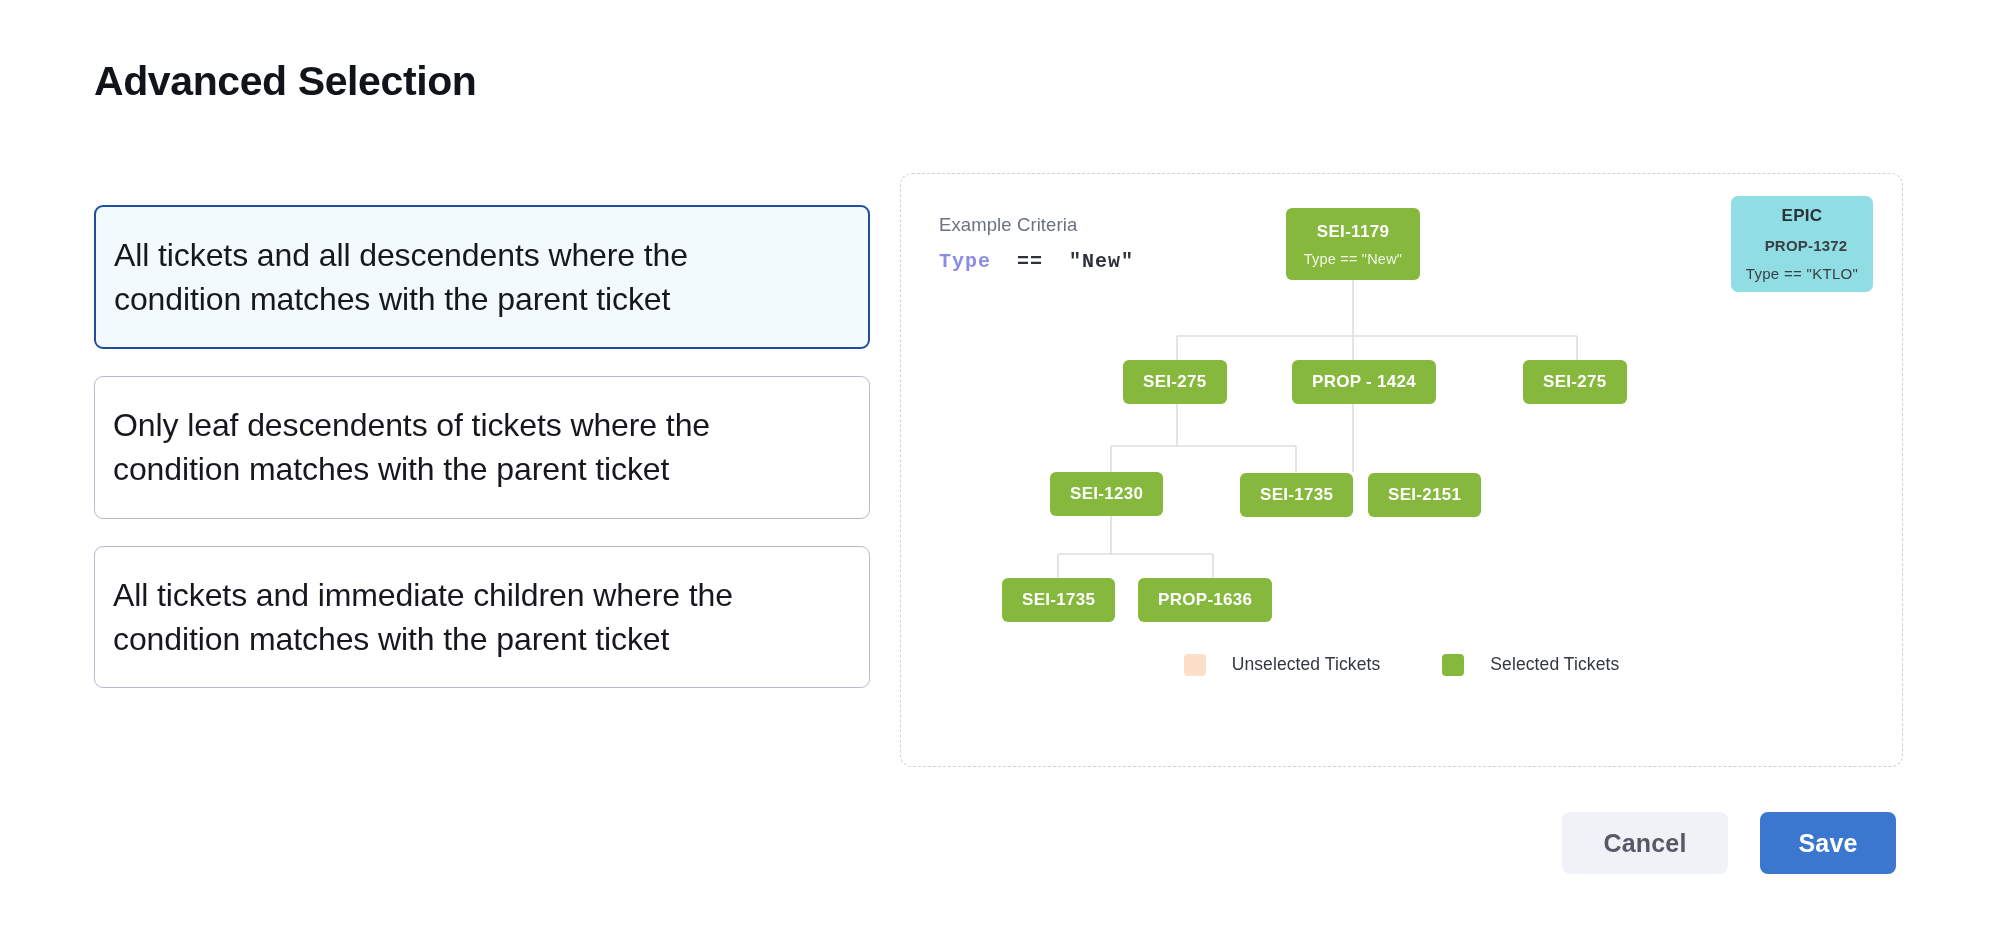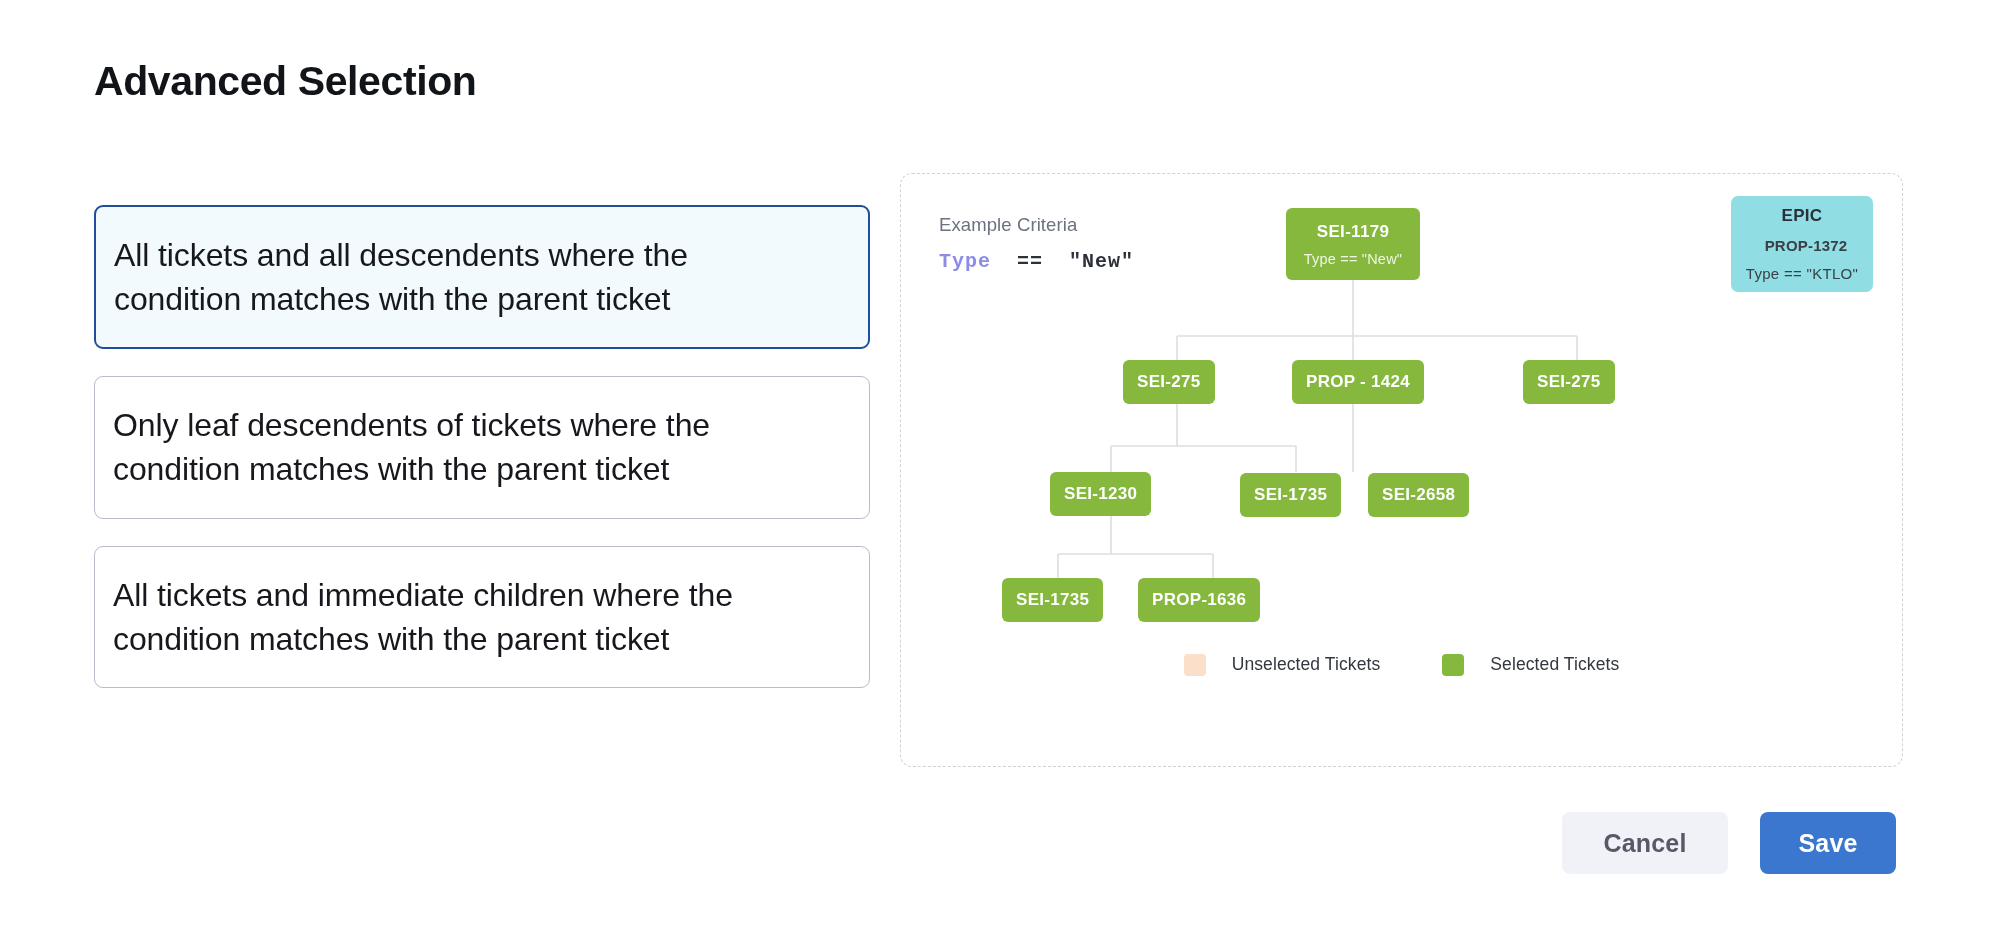--- a/index.html
+++ b/index.html
@@ -111,21 +111,21 @@
     align-items: center;
     justify-content: center;
     font-size: 17px;
     font-weight: bold;
     letter-spacing: 0.3px;
     text-align: center;
     cursor: pointer;
   }
   .node.small {
     height: 44px;
-    padding: 0 14px;
+    padding: 0 20px;
   }
   .node.root {
     width: 134px;
     height: 72px;
     gap: 9px;
   }
   .node .node-sub {
     font-size: 14.5px;
     font-weight: normal;
     color: #f0f6e6;
@@ -280,21 +280,21 @@
       <div>SEI-275</div>
     </div>
 
     <div class="node small" style="left:149px; top:298px;">
       <div>SEI-1230</div>
     </div>
     <div class="node small" style="left:339px; top:299px;">
       <div>SEI-1735</div>
     </div>
     <div class="node small" style="left:467px; top:299px;">
-      <div>SEI-2658</div>
+      <div>SEI-2151</div>
     </div>
 
     <div class="node small" style="left:101px; top:404px;">
       <div>SEI-1735</div>
     </div>
     <div class="node small" style="left:237px; top:404px;">
       <div>PROP-1636</div>
     </div>
 
     <div class="legend">

